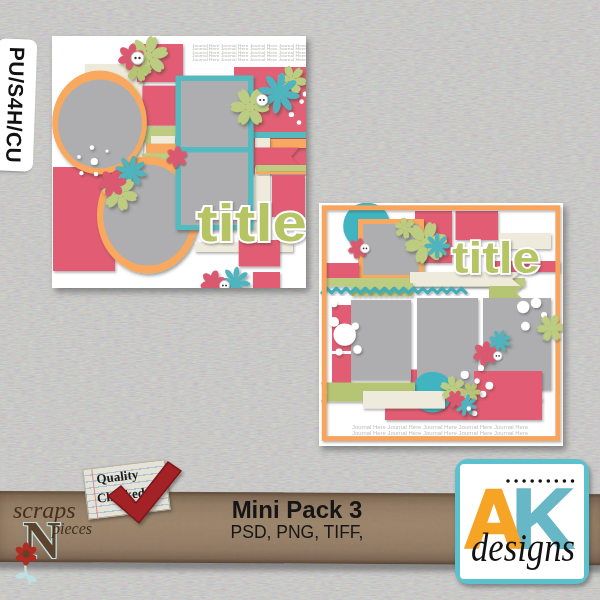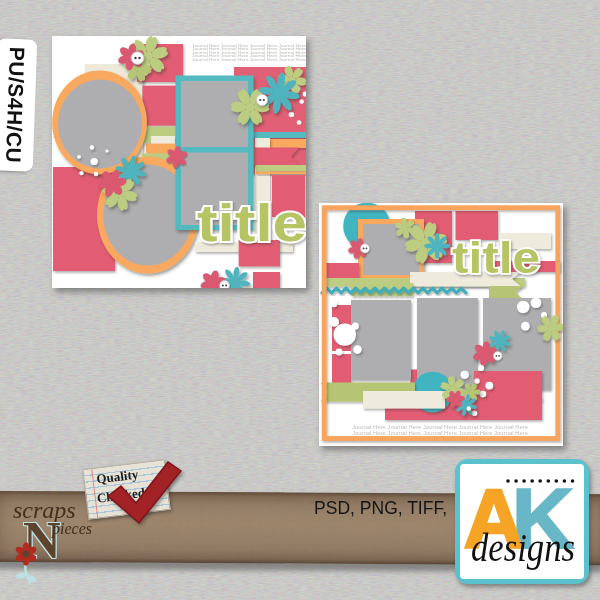--- a/index.html
+++ b/index.html
@@ -370,21 +370,22 @@
   <div class="abs" style="left:8px;top:0;width:1px;height:49px;background:#d98c8c;"></div>
   <div class="abs" style="left:12px;top:3px;font-size:13px;font-weight:bold;color:#1c1c1c;font-family:'Liberation Serif',serif;">Quality</div>
   <div class="abs" style="left:10px;top:22px;font-size:13px;font-weight:bold;color:#1c1c1c;font-family:'Liberation Serif',serif;">Checked</div>
 </div>
 
 <svg class="abs" style="left:100px;top:455px;" width="90" height="80" viewBox="0 0 90 80">
   <path d="M8,41 L21,31 L36,48 L68,7 L81,16 L39,68 Z" fill="#a32026" stroke="#7c181d" stroke-width="1.5" filter="url(#sh1)"></path>
 </svg>
 
 <div class="abs" style="left:147px;top:498px;width:300px;text-align:center;color:#151515;">
-  <div style="font-size:17.5px;line-height:18px;margin-top:1px;text-align:right;">PSD, PNG, TIFF,</div>
+  <div style="font-size:24px;font-weight:bold;line-height:24px;">Mini Pack 3</div>
+  <div style="font-size:17.5px;line-height:18px;margin-top:1px;">PSD, PNG, TIFF,</div>
 </div>
 
 <div class="abs" style="left:454.5px;top:459px;width:134px;height:125.3px;background:#5bc2cd;border-radius:13px;
   box-shadow:2px 3px 4px rgba(60,60,60,0.5);">
 
   <div class="abs" style="left:5px;top:5px;width:124px;height:115.3px;background:#ffffff;border-radius:4px;"></div>
 
   <svg class="abs" style="left:0;top:0;" width="134" height="125" viewBox="0 0 134 125">
     <g fill="#111">
       <circle cx="53" cy="22" r="1.8"></circle>

